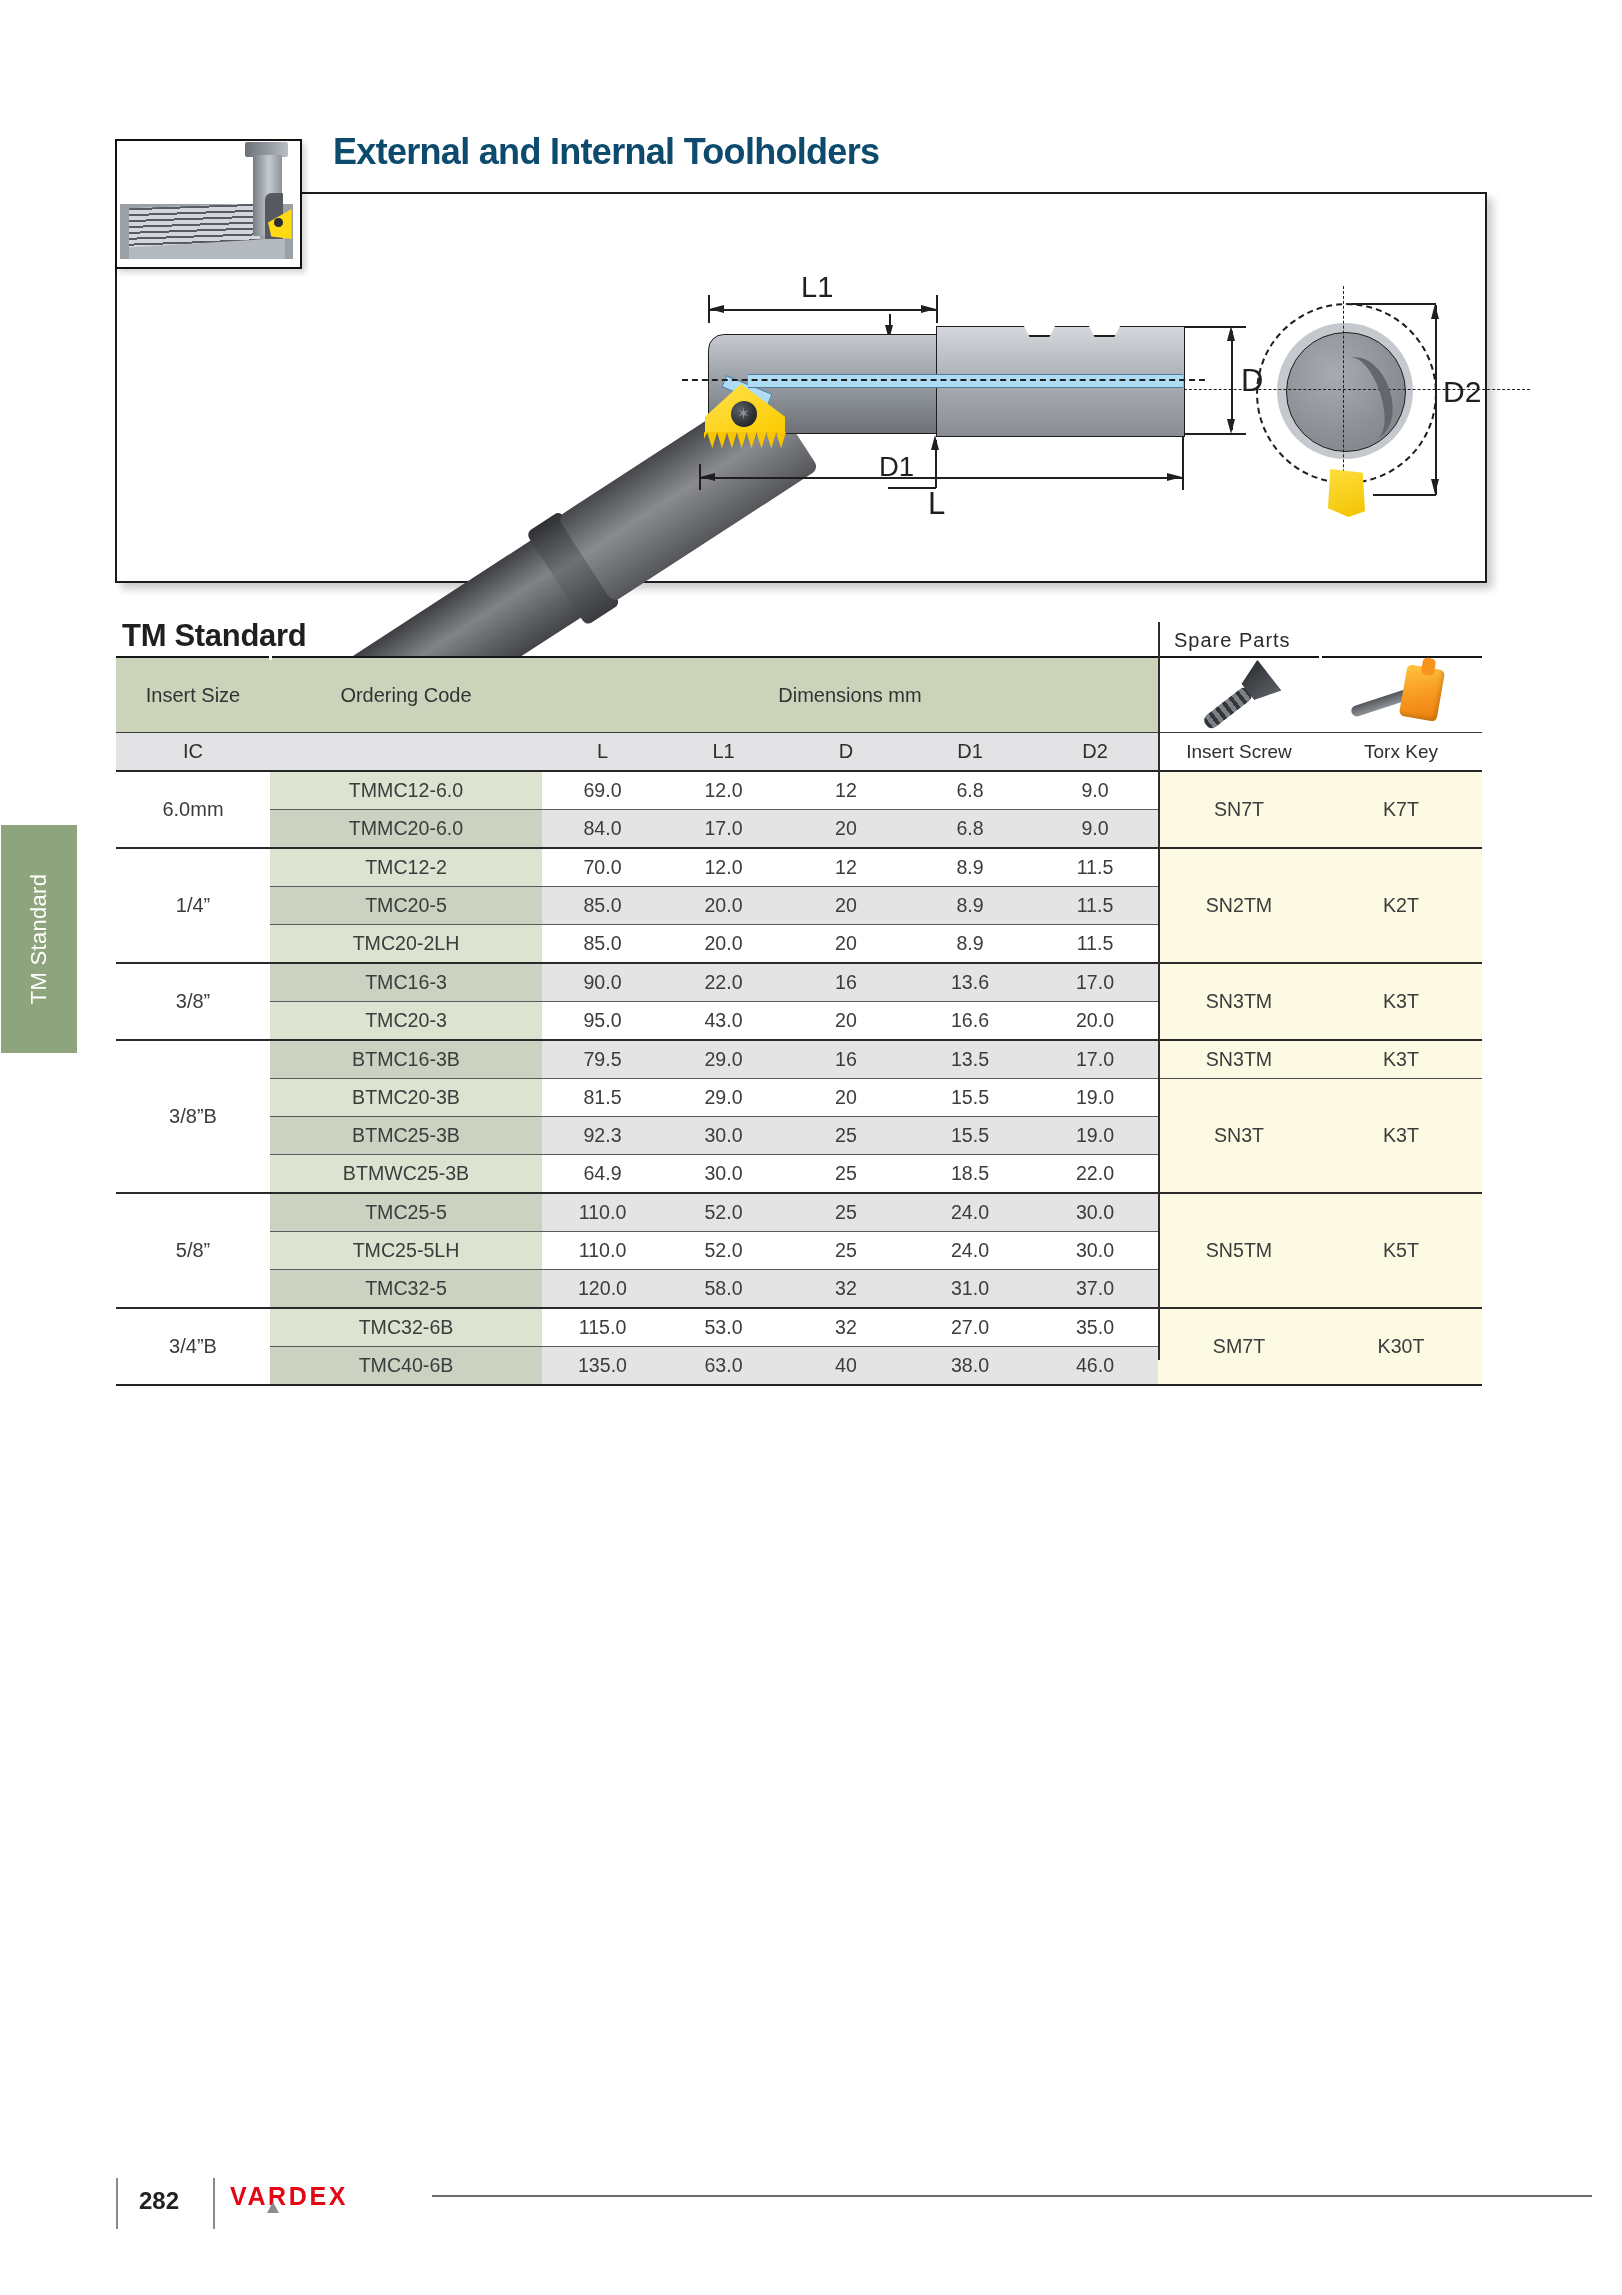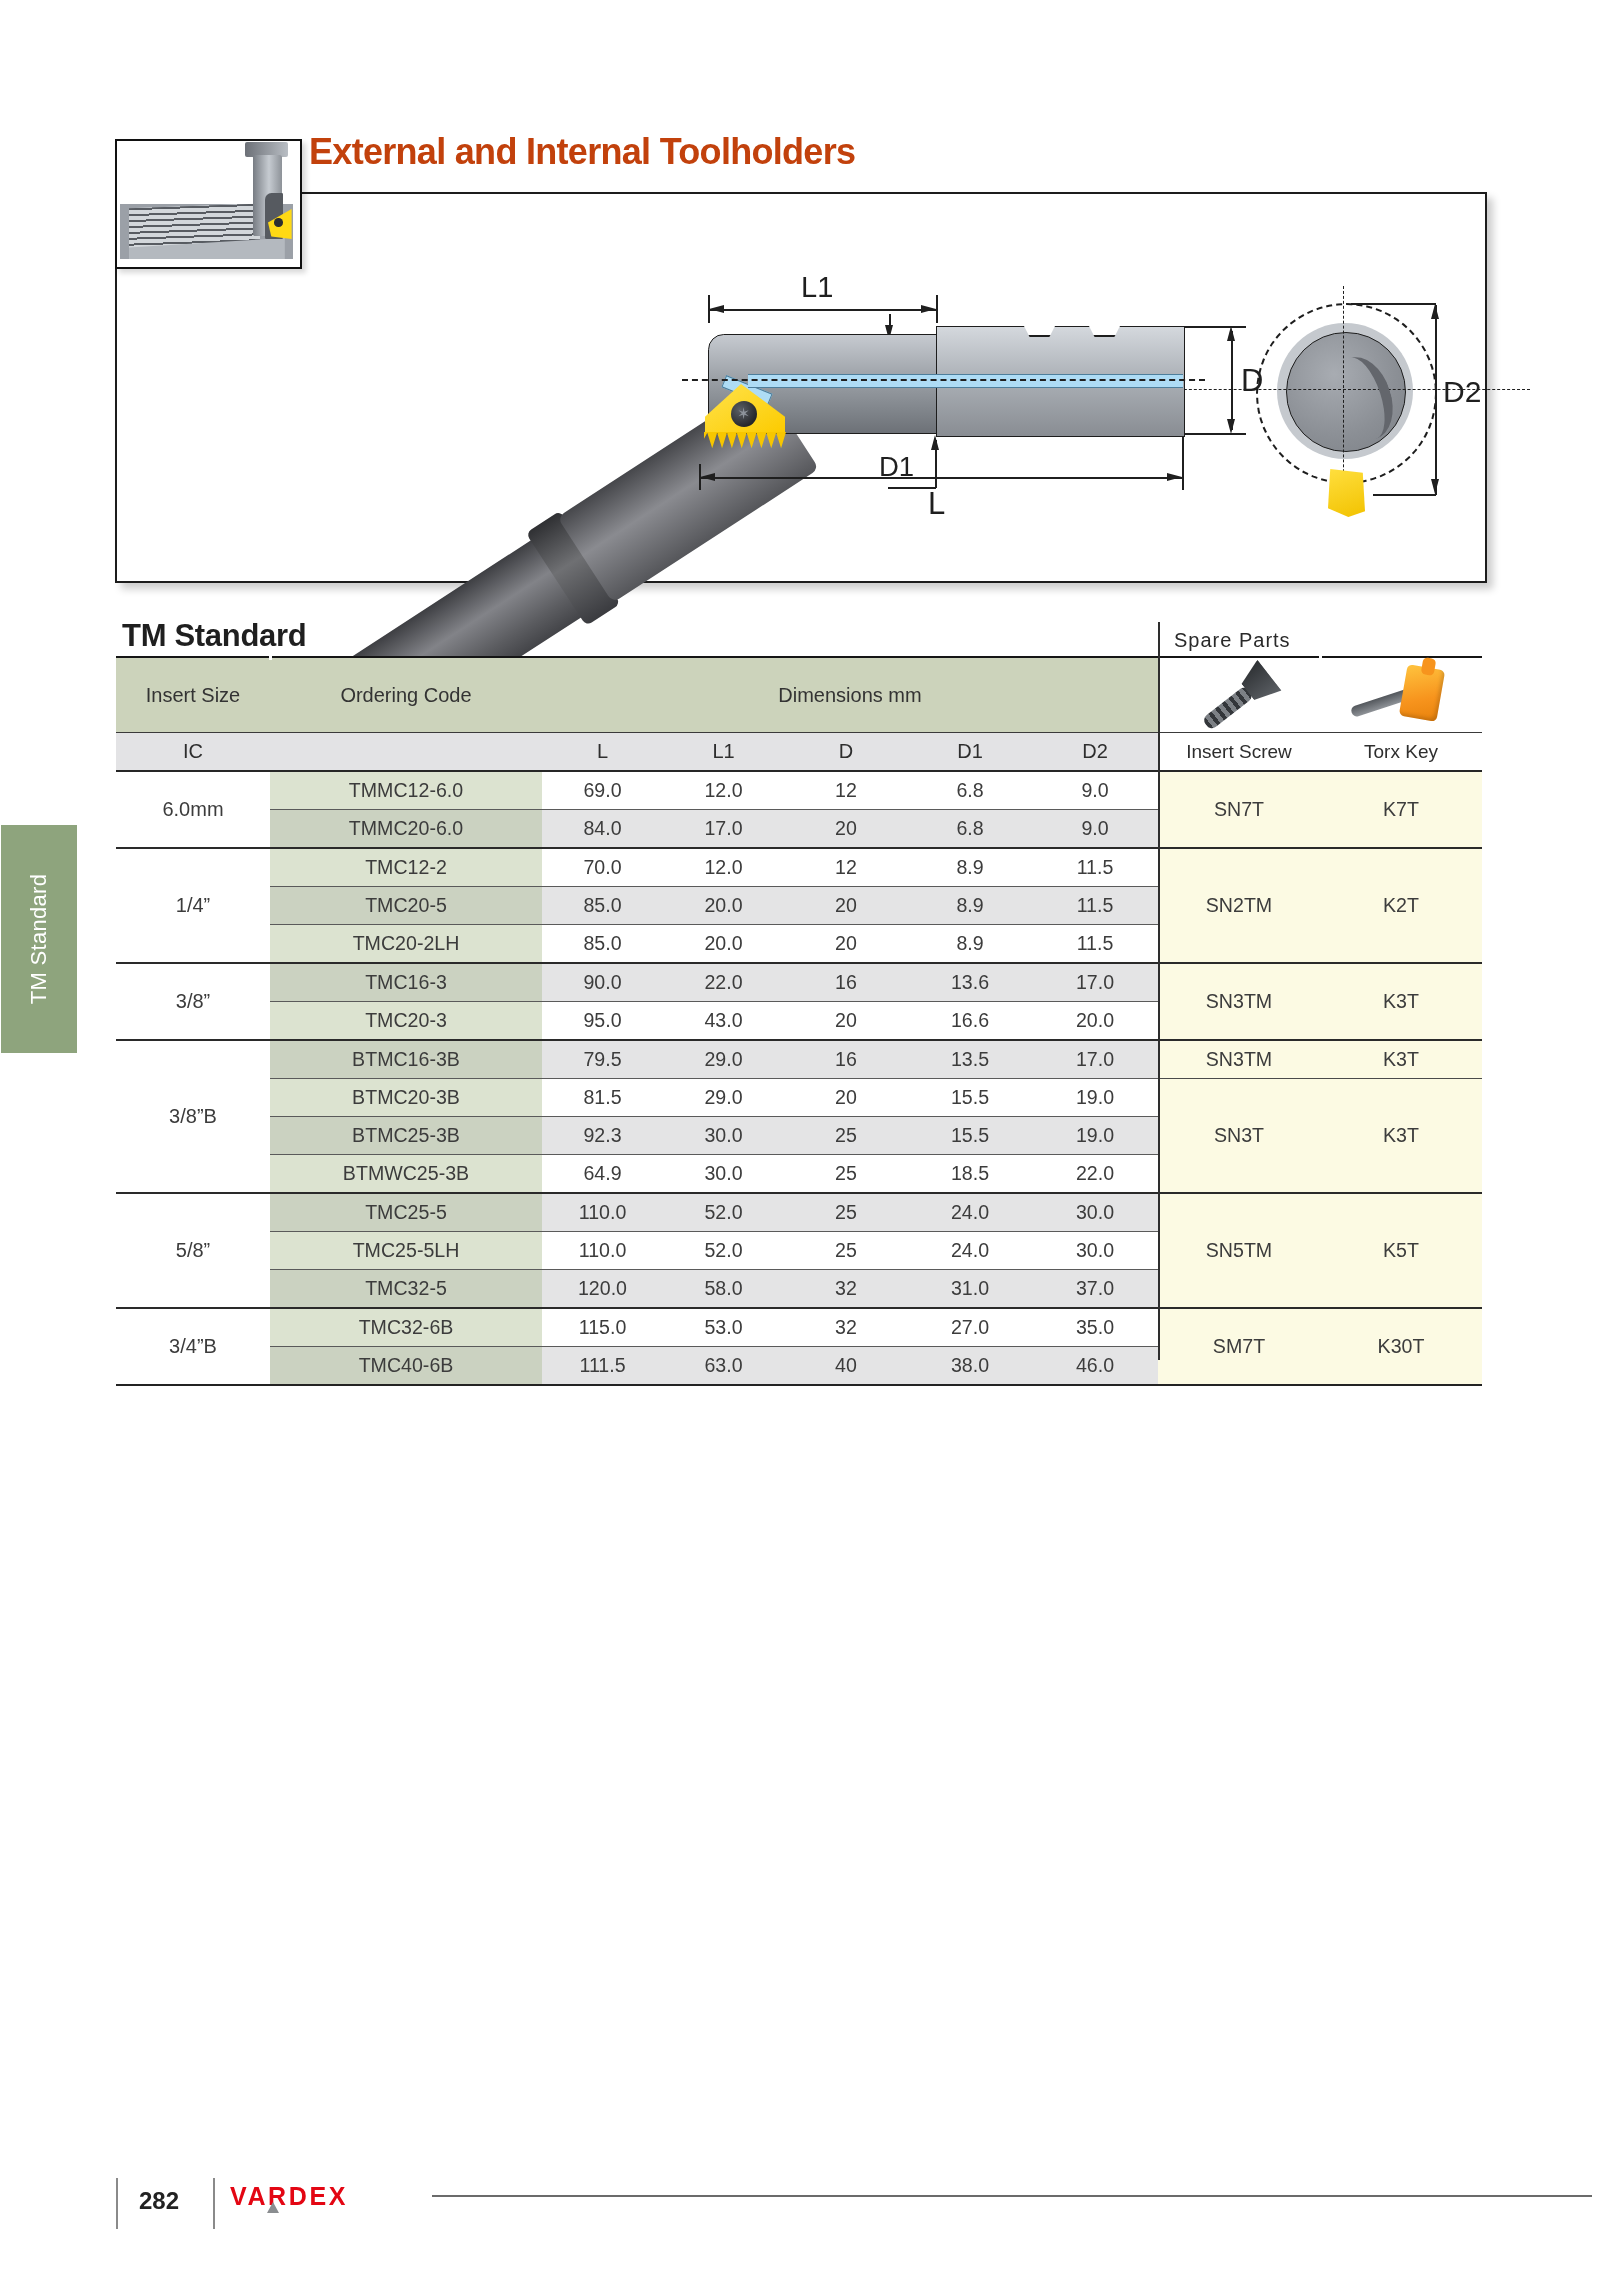--- a/index.html
+++ b/index.html
@@ -1,20 +1,20 @@
 <!DOCTYPE html>
 <html style="font-size:10.5px"><head>
 <meta charset="utf-8">
 <style>
   html,body{margin:0;padding:0;background:#ffffff;font-family:"Liberation Sans",sans-serif;}
   body{width:1623px;height:2295px;position:relative;overflow:hidden;}
   .abs{position:absolute;}
 
   
-  .page-title{left:309px;top:131px;font-size:36px;font-weight:800;letter-spacing:-0.7px;color:#c2410c;text-align:center;}
+  .page-title{left:333px;top:131px;font-size:36px;font-weight:800;letter-spacing:-0.7px;color:#0c4a6e;text-align:center;}
   .section-title{left:122px;top:618px;font-size:31px;font-weight:800;color:#1f1f1f;letter-spacing:-0.3px;}
   .spare-title{left:1174px;top:629px;font-size:20px;font-weight:400;color:#2a2a2a;letter-spacing:1px;}
 
   
   .frame{left:115px;top:192px;width:1368px;height:387px;border:2px solid #1c1c1c;background:#fff;box-shadow:5.9px 5.9px 7.9px rgba(0,0,0,0.20);}
   .inset{left:115px;top:139px;width:183px;height:126px;border:2.6px solid #111;background:#fff;z-index:5;box-shadow:3.9px 3.9px 5.2px rgba(0,0,0,0.15);}
 
   
   .ins-work{left:2.6px;top:63px;width:173px;height:55px;background:#9ba0a7;}
   .ins-threads{left:11.8px;top:65px;width:131px;height:42px;background:repeating-linear-gradient(180deg,#585c62 0 2px,#d3d7db 2px 5.9px);transform:skewY(-2deg);}
@@ -377,21 +377,21 @@
         <td class="num">115.0</td>
         <td class="num">53.0</td>
         <td class="num">32</td>
         <td class="num">27.0</td>
         <td class="num">35.0</td>
         <td class="spare" rowspan="2">SM7T</td>
         <td class="spare" rowspan="2">K30T</td>
       </tr>
       <tr class="alt">
         <td class="code">TMC40-6B</td>
-        <td class="num">111.5</td>
+        <td class="num">135.0</td>
         <td class="num">63.0</td>
         <td class="num">40</td>
         <td class="num">38.0</td>
         <td class="num">46.0</td>
       </tr>
     </tbody>
 </table>
 
 <div class="abs topgap" style="left:269px;top:656px;"></div>
 <div class="abs topgap" style="left:1319px;top:656px;"></div>

